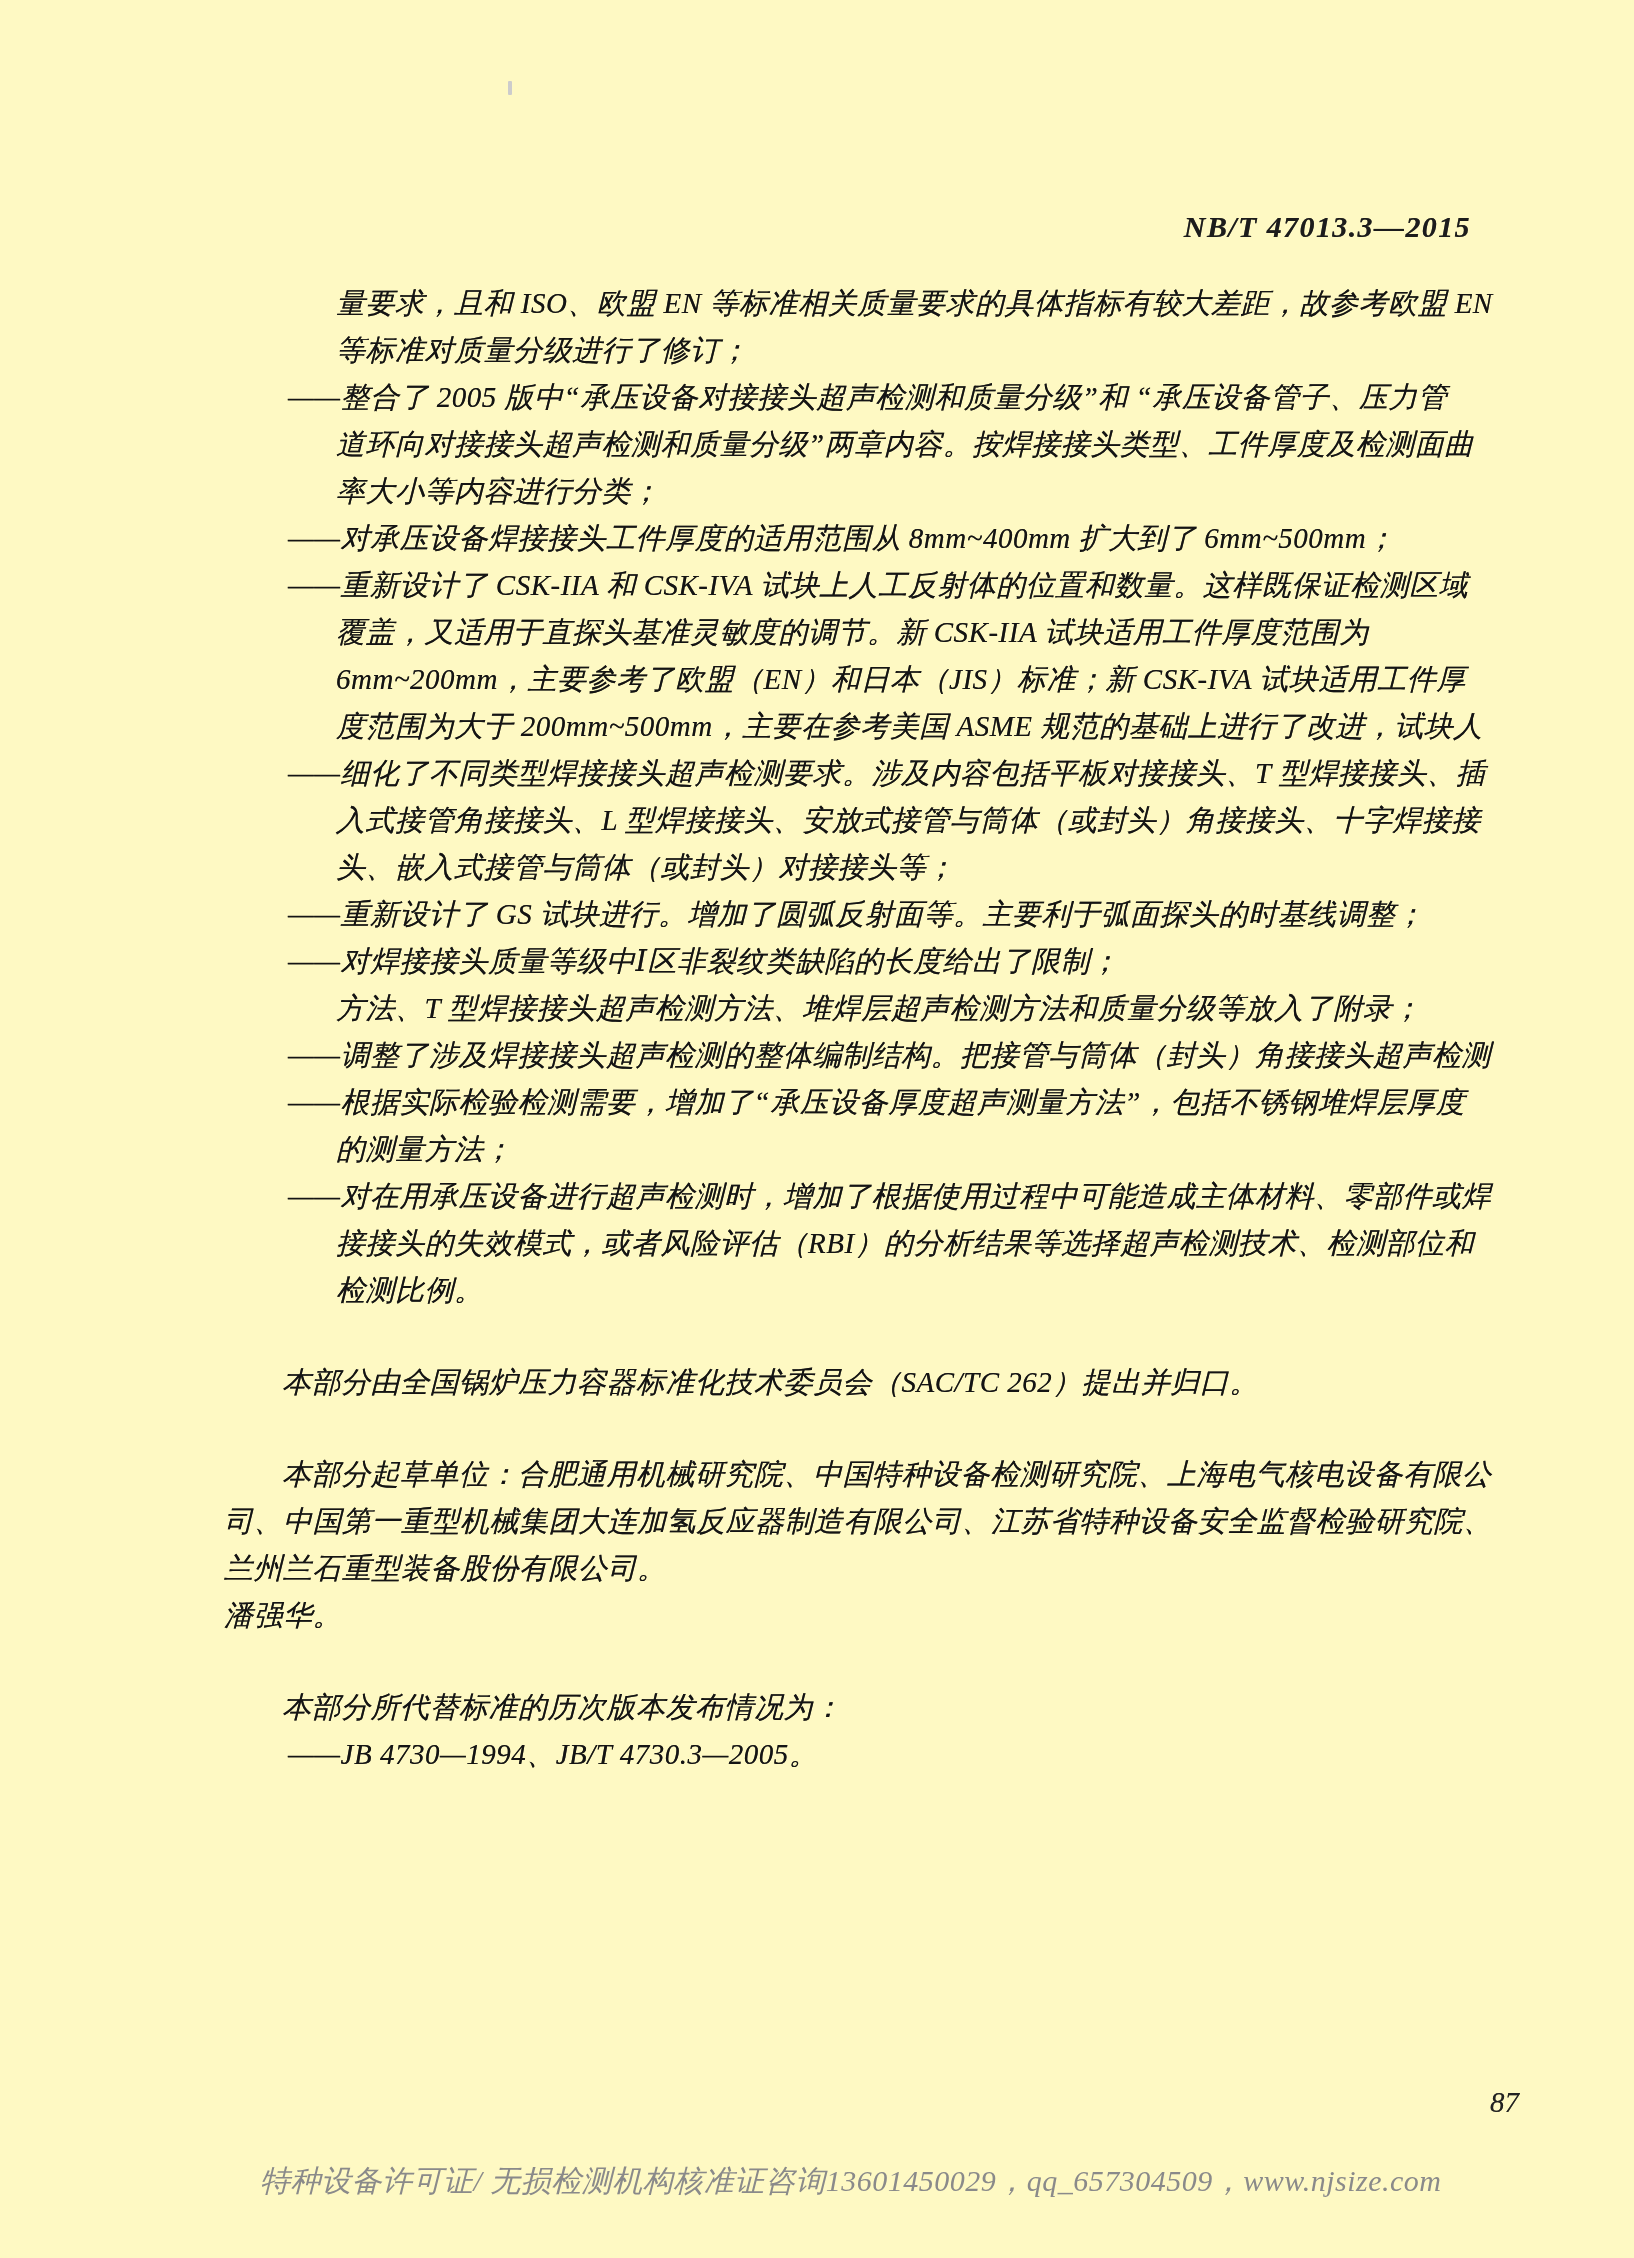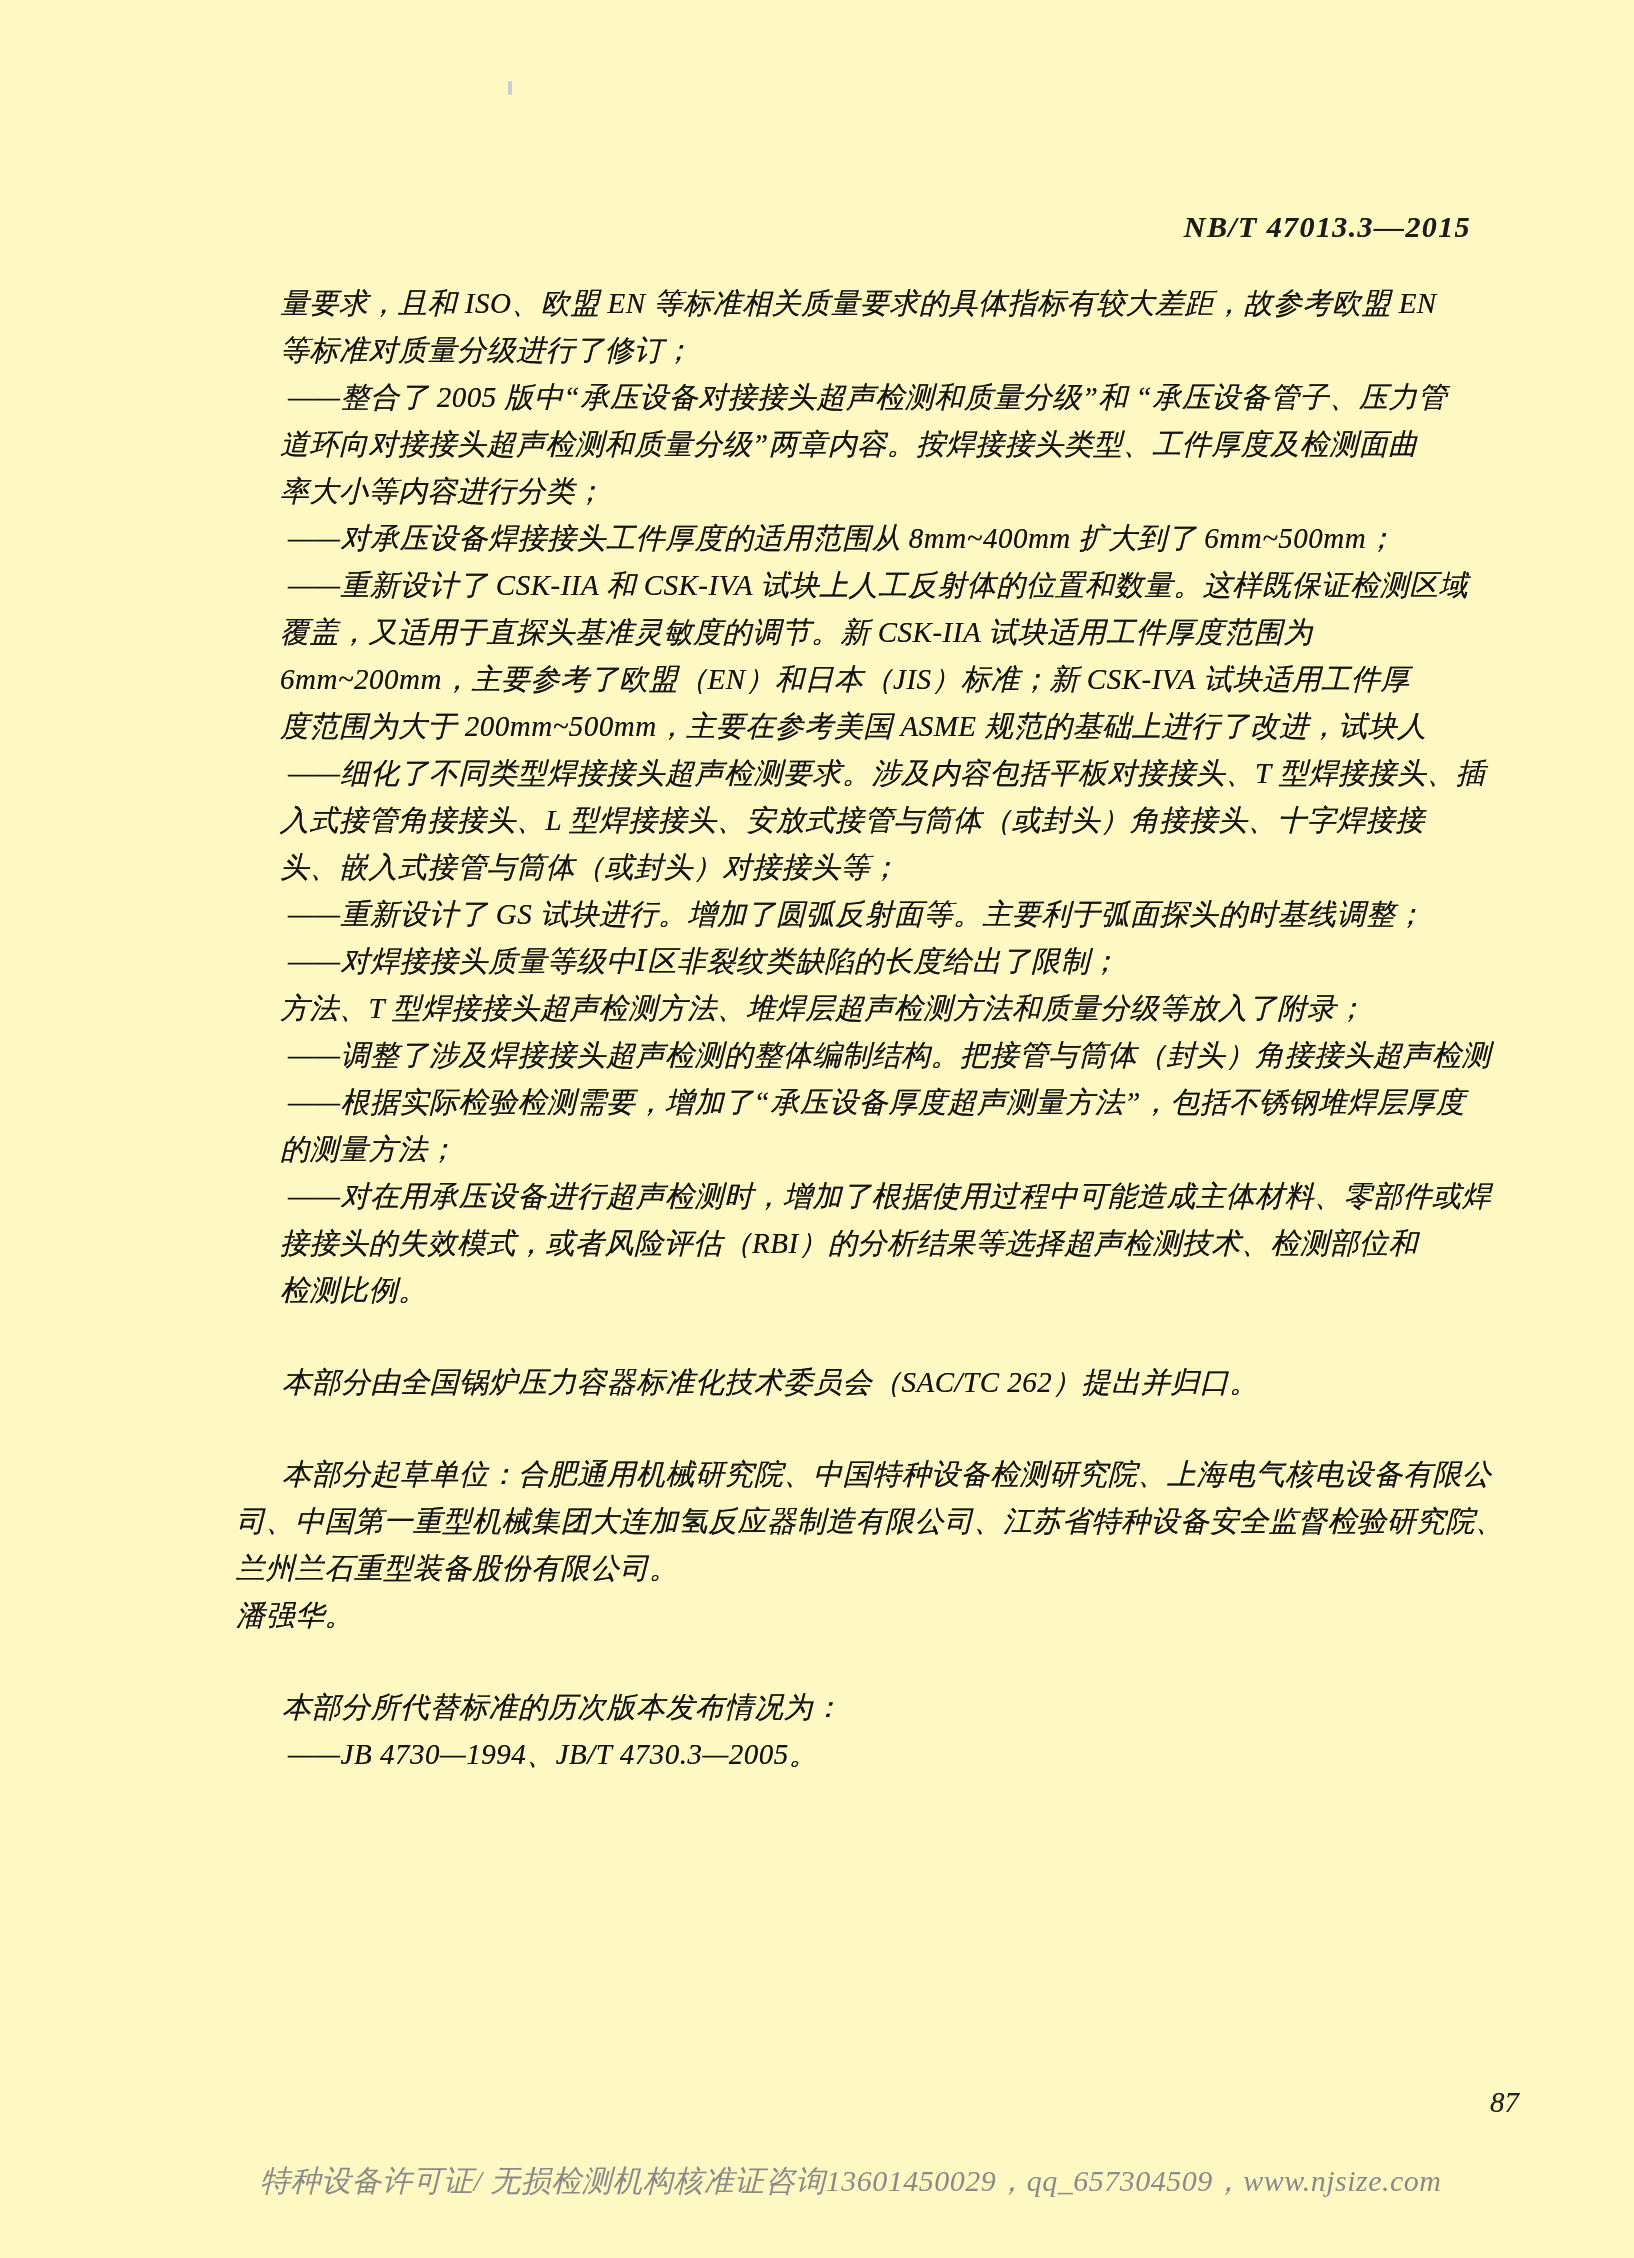--- a/index.html
+++ b/index.html
@@ -29,24 +29,24 @@
     left: 224px;
     top: 280px;
     width: 1284px;
     font-size: 29px;
     line-height: 47px;
     letter-spacing: 0.5px;
     color: #141414;
     text-shadow: 0 0 0.6px rgba(0,0,0,0.65);
   }
   .line { white-space: nowrap; }
-  .line.full { margin-left: 12px; }
+  .line.full { margin-left: 0; }
   .line.para { margin-left: 58px; margin-top: 45px; }
   .line.dash { margin-left: 64px; }
-  .line.hang { margin-left: 56px; }
+  .line.hang { margin-left: 112px; }
   .page-number {
     position: absolute;
     left: 1490px;
     top: 2086px;
     font-size: 29px;
     color: #222222;
     text-shadow: 0 0 0.5px rgba(0,0,0,0.5);
   }
   .watermark {
     position: absolute;

